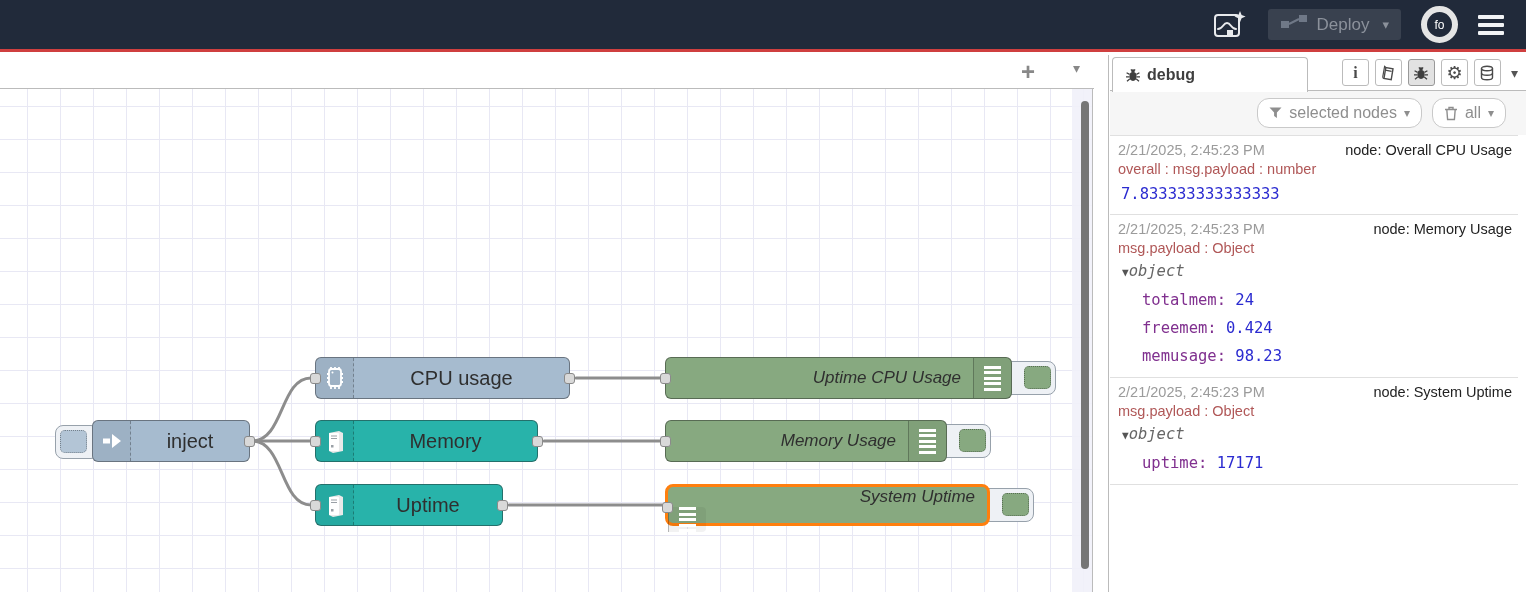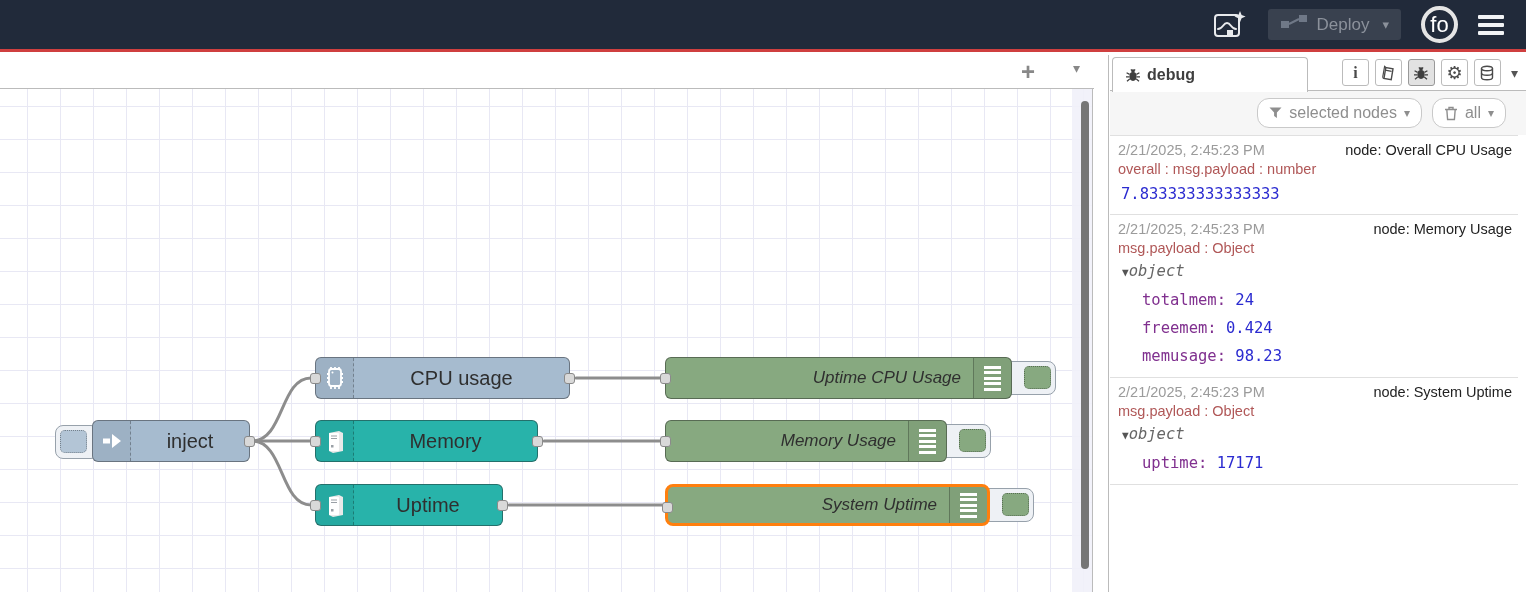--- a/index.html
+++ b/index.html
@@ -7,22 +7,22 @@
   .root { position:absolute; top:0; left:0; width:1242px; height:592px; }
 
   
   .header { position:absolute; top:0; left:0; width:1526px; height:52px;
     background:#212a3a; border-bottom:3px solid #cf3f3f;
     display:flex; align-items:center; justify-content:flex-end; gap:20px; padding-right:22px; }
   .hdr-icon-btn { display:flex; align-items:center; justify-content:center; cursor:pointer; }
   .deploy-btn { display:flex; align-items:center; gap:9px; background:#39414f; border-radius:3px;
     height:31px; padding:0 12px; color:#8b919b; font-size:17px; }
   .deploy-caret { font-size:13px; color:#8b919b; margin-left:4px; }
-  .avatar { width:37px; height:37px; border:4px solid #e5e5e5; border-radius:50%;
-    color:#fff; font-size:22px; display:flex; align-items:center; justify-content:center; }
+  .avatar { width:37px; height:37px; border:6px solid #e5e5e5; border-radius:50%;
+    color:#fff; font-size:12px; display:flex; align-items:center; justify-content:center; }
   .hamburger { display:flex; flex-direction:column; gap:4px; }
   .hamburger span { display:block; width:26px; height:4px; background:#f2f3f5; border-radius:1px; }
 
   
   .tabstrip { position:absolute; top:55px; left:0; width:1094px; height:34px; background:#fff;
     border-bottom:1px solid #bbb; }
   .add-flow { position:absolute; right:52px; top:3px; width:28px; height:28px; color:#888;
     font-size:24px; font-weight:bold; display:flex; align-items:center; justify-content:center; cursor:pointer; }
   .flow-list { position:absolute; right:14px; top:5px; color:#888; font-size:14px; cursor:pointer; }
 
@@ -242,21 +242,21 @@
             <span></span>
             <span></span>
           </div>
       </div>
       <div class="port port-in"></div>
     </div>
 
     <div class="side-btn" style="left:980px; top:399px; width:54px;">
       <div class="inner inner-green" style="right:4px;"></div>
     </div>
-    <div class="node node-green selected" style="left:665px; top:395px; width:325px;">
+    <div class="node node-green selected" style="left:665px; top:395px; width:325px;flex-direction:column;">
       <div class="node-label dbg">System Uptime</div>
       <div class="icon-block icon-right">
         <div class="dbg-lines">
             <span></span>
             <span></span>
             <span></span>
             <span></span>
             <span></span>
           </div>
       </div>

